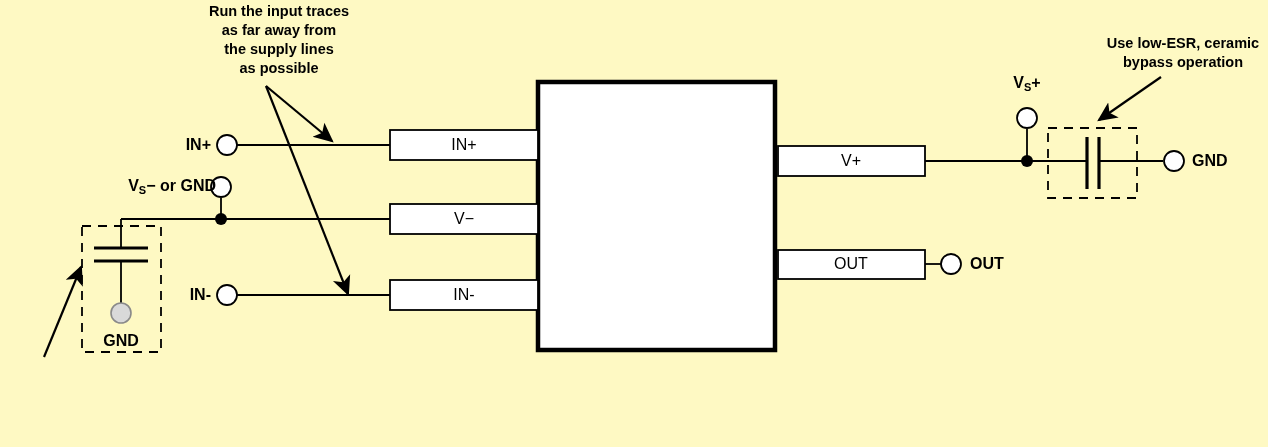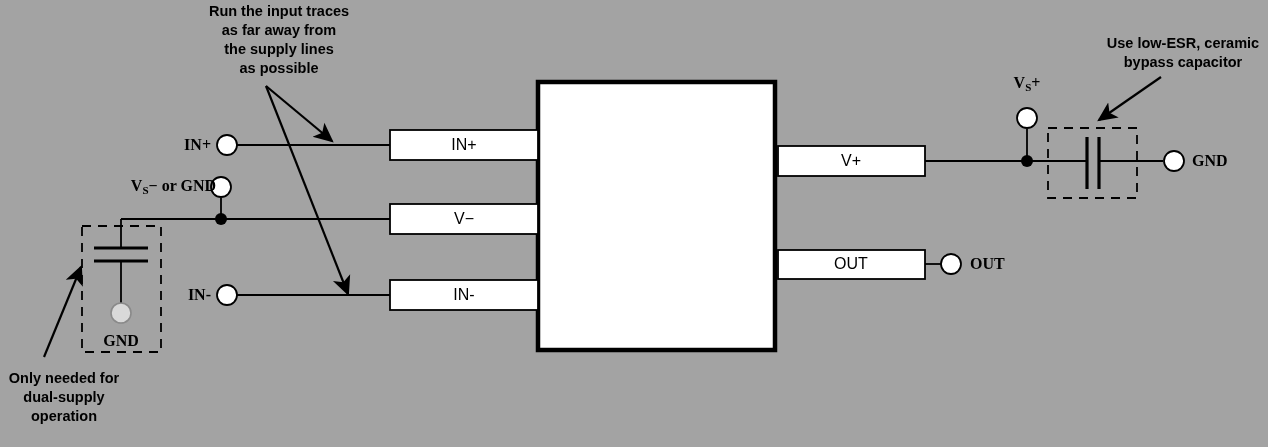--- a/index.html
+++ b/index.html
@@ -4,21 +4,21 @@
 <style>
   html, body {
     margin: 0;
     padding: 0;
     background: #ffffff;
   }
   #diagram-root {
     position: relative;
     width: 1268px;
     height: 447px;
-    background: #a3a3a3;
+    background: #fef9c3;
     font-family: "Liberation Sans", sans-serif;
     overflow: hidden;
   }
   #diagram-svg {
     position: absolute;
     left: 0;
     top: 0;
     width: 1268px;
     height: 447px;
   }
@@ -27,21 +27,21 @@
     font-family: "Liberation Sans", sans-serif;
     font-size: 14.5px;
     font-weight: bold;
     color: #000000;
     line-height: 1.32;
     text-align: center;
     white-space: pre-line;
   }
   .lbl {
     position: absolute;
-    font-family: Liberation Serif, serif;
+    font-family: Liberation Sans, sans-serif;
     font-size: 16px;
     font-weight: bold;
     color: #000000;
     white-space: nowrap;
     line-height: 1;
   }
   .lbl.right {
     transform: translate(-100%, -50%);
   }
   .lbl.left {
@@ -132,25 +132,22 @@
     <line x1="1161" y1="77" x2="1099" y2="120" stroke="#000000" stroke-width="2.2" marker-end="url(#arrowhead)"></line>
     <line x1="44" y1="357" x2="81" y2="267" stroke="#000000" stroke-width="2.2" marker-end="url(#arrowhead)"></line>
   </svg>
 
   <div class="note" style="left: 196px; top: 2px; width: 166px;">Run the input traces
 as far away from
 the supply lines
 as possible</div>
 
   <div class="note" style="left: 1098px; top: 34px; width: 170px;">Use low-ESR, ceramic
-bypass capacitor</div>
+bypass operation</div>
 
-  <div class="note" style="left: 0px; top: 369px; width: 128px;">Only needed for
-dual-supply
-operation</div>
 
   <div class="pinlabel" style="left: 464px; top: 145px;">IN+</div>
   <div class="pinlabel" style="left: 464px; top: 219px;">V−</div>
   <div class="pinlabel" style="left: 464px; top: 295px;">IN-</div>
   <div class="pinlabel" style="left: 851px; top: 161px;">V+</div>
   <div class="pinlabel" style="left: 851px; top: 264px;">OUT</div>
 
   <div class="lbl right" style="left: 211px; top: 145px;">IN+</div>
 
   <div class="lbl right" style="left: 216px; top: 187px;">

